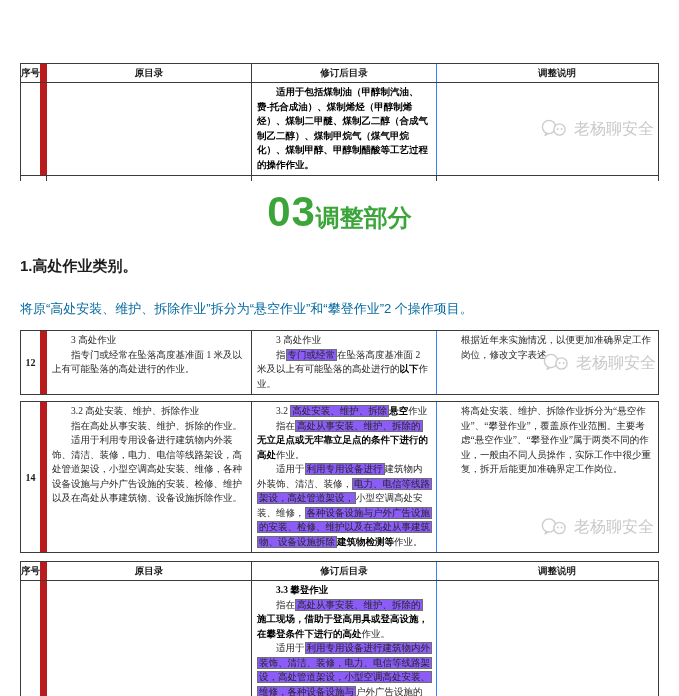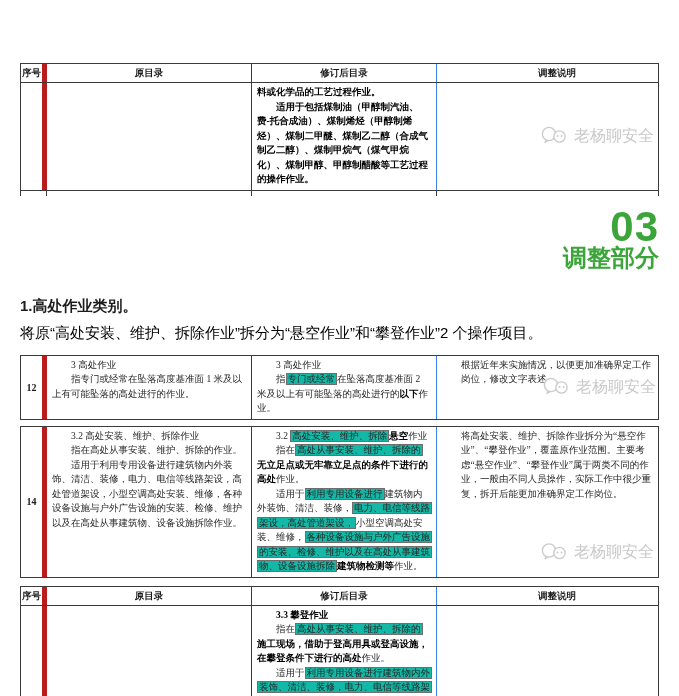--- a/index.html
+++ b/index.html
@@ -4,48 +4,48 @@
 <style>
   html,body{margin:0;padding:0;background:#ffffff;}
   body{width:679px;font-family:"Liberation Serif","DejaVu Serif",serif;color:#222;}
   .page{width:679px;box-sizing:border-box;padding:0 20px;}
 
   
   .doc-table{width:639px;box-sizing:border-box;border:1px solid #3b3b3b;background:#fff;}
   .t-row{display:flex;align-items:stretch;}
   .t-row + .t-row{border-top:1px solid #3b3b3b;}
   .t-cell{box-sizing:border-box;padding:2px 5px 3px 5px;position:relative;overflow:hidden;}
-  .c0{width:26px;flex:0 0 26px;border-right:5px solid #b91c1c;padding:2px 1px;}
+  .c0{width:26px;flex:0 0 26px;border-right:7px solid #b91c1c;padding:2px 1px;}
   .c1{width:205px;flex:0 0 205px;border-right:1px solid #3b3b3b;}
   .c2{width:185px;flex:0 0 185px;border-right:1px solid #3b82f6;}
   .c3{width:223px;flex:1 1 auto;margin-left:19px;}
   .h-cell{display:flex;align-items:center;justify-content:center;font-weight:bold;
           font-size:9.5px;line-height:14px;padding:2px 0;color:#1a1a1a;}
   .col-no{display:flex;align-items:center;justify-content:center;
           font-weight:bold;font-size:10px;color:#1a1a1a;}
   .para{margin:0;font-size:9.5px;line-height:14.5px;color:#262626;text-align:left;}
   .para.indent{text-indent:2em;}
   .seg-bold{font-weight:bold;color:#000;}
-  .seg-deleted{background:#14b8a6;border:1px solid #6e6e6e;padding:0 1px;
+  .seg-deleted{background:#8b5cf6;border:1px solid #6e6e6e;padding:0 1px;
                box-decoration-break:clone;-webkit-box-decoration-break:clone;}
   
   .cut-row{display:flex;width:639px;box-sizing:border-box;height:5px;}
   .cut-row div{box-sizing:border-box;border-left:1px solid #3b3b3b;}
   .cut-row div:last-child{border-right:1px solid #3b3b3b;}
   .cut-c0{width:26px;}.cut-c1{width:205px;}.cut-c2{width:185px;}.cut-c3{flex:1;}
 
   
   .section-heading{display:flex;justify-content:center;align-items:flex-end;
-                   margin:10px 0 0 0;font-family:"Liberation Sans",sans-serif;font-weight:bold;flex-direction:column;}
+                   margin:10px 0 0 0;font-family:"Liberation Sans",sans-serif;font-weight:bold;}
   .sec-num{font-size:42px;line-height:42px;color:#3ca53a;letter-spacing:1px;}
   .sec-label{font-size:24px;line-height:20px;color:#3ca53a;padding-bottom:5px;}
   .article-heading{margin:24px 0 4px 0;font-family:"Liberation Sans",sans-serif;
                    font-size:15px;font-weight:bold;color:#1c1c1c;}
-  .intro{margin:8px 0 0 0;font-family:"Liberation Sans",sans-serif;
-         font-size:15px;color:#000000;}
+  .intro{margin:24px 0 0 0;font-family:"Liberation Sans",sans-serif;
+         font-size:13px;color:#0369a1;}
 
   .mt12{margin-top:12px;}.mt6{margin-top:6px;}.mt8{margin-top:8px;}
 
   
   .watermark{position:absolute;right:4px;display:flex;align-items:center;gap:6px;
              color:#c9c9c9;font-size:16px;font-family:"Liberation Sans",sans-serif;
              white-space:nowrap;pointer-events:none;z-index:2;}
   .wm-center{top:50%;transform:translateY(-50%);}
   .wm-lower{bottom:14px;}
   .wm-over{top:50%;transform:translateY(-50%);right:2px;}
@@ -59,21 +59,20 @@
       <div class="t-row">
         <div class="t-cell h-cell c0">序号</div>
         <div class="t-cell h-cell c1">原目录</div>
         <div class="t-cell h-cell c2">修订后目录</div>
         <div class="t-cell h-cell c3">调整说明</div>
       </div>
       <div class="t-row">
         <div class="t-cell c0 col-no"></div>
         <div class="t-cell c1"></div>
         <div class="t-cell c2">
-          <p class="para"><span class="seg-bold">料或化学品的工艺过程作业。</span></p>
           <p class="para indent"><span class="seg-bold">适用于包括煤制油（甲醇制汽油、费-托合成油）、煤制烯烃（甲醇制烯烃）、煤制二甲醚、煤制乙二醇（合成气制乙二醇）、煤制甲烷气（煤气甲烷化）、煤制甲醇、甲醇制醋酸等工艺过程的操作作业。</span></p>
         </div>
         <div class="t-cell c3">
           <div class="watermark wm-center">
             <svg width="27" height="21" viewBox="0 0 27 21">
               <circle cx="8" cy="8.5" r="6.6" fill="#fff" stroke="#cccccc" stroke-width="1.4"></circle>
               <path d="M5 14.2 L4 17 L7.5 15" fill="none" stroke="#cccccc" stroke-width="1.2" stroke-linejoin="round"></path>
               <circle cx="18.5" cy="11" r="5.6" fill="#fff" stroke="#cccccc" stroke-width="1.4"></circle>
               <circle cx="16.6" cy="10.4" r="1" fill="#cccccc"></circle>
               <circle cx="20.6" cy="10.4" r="1" fill="#cccccc"></circle>

